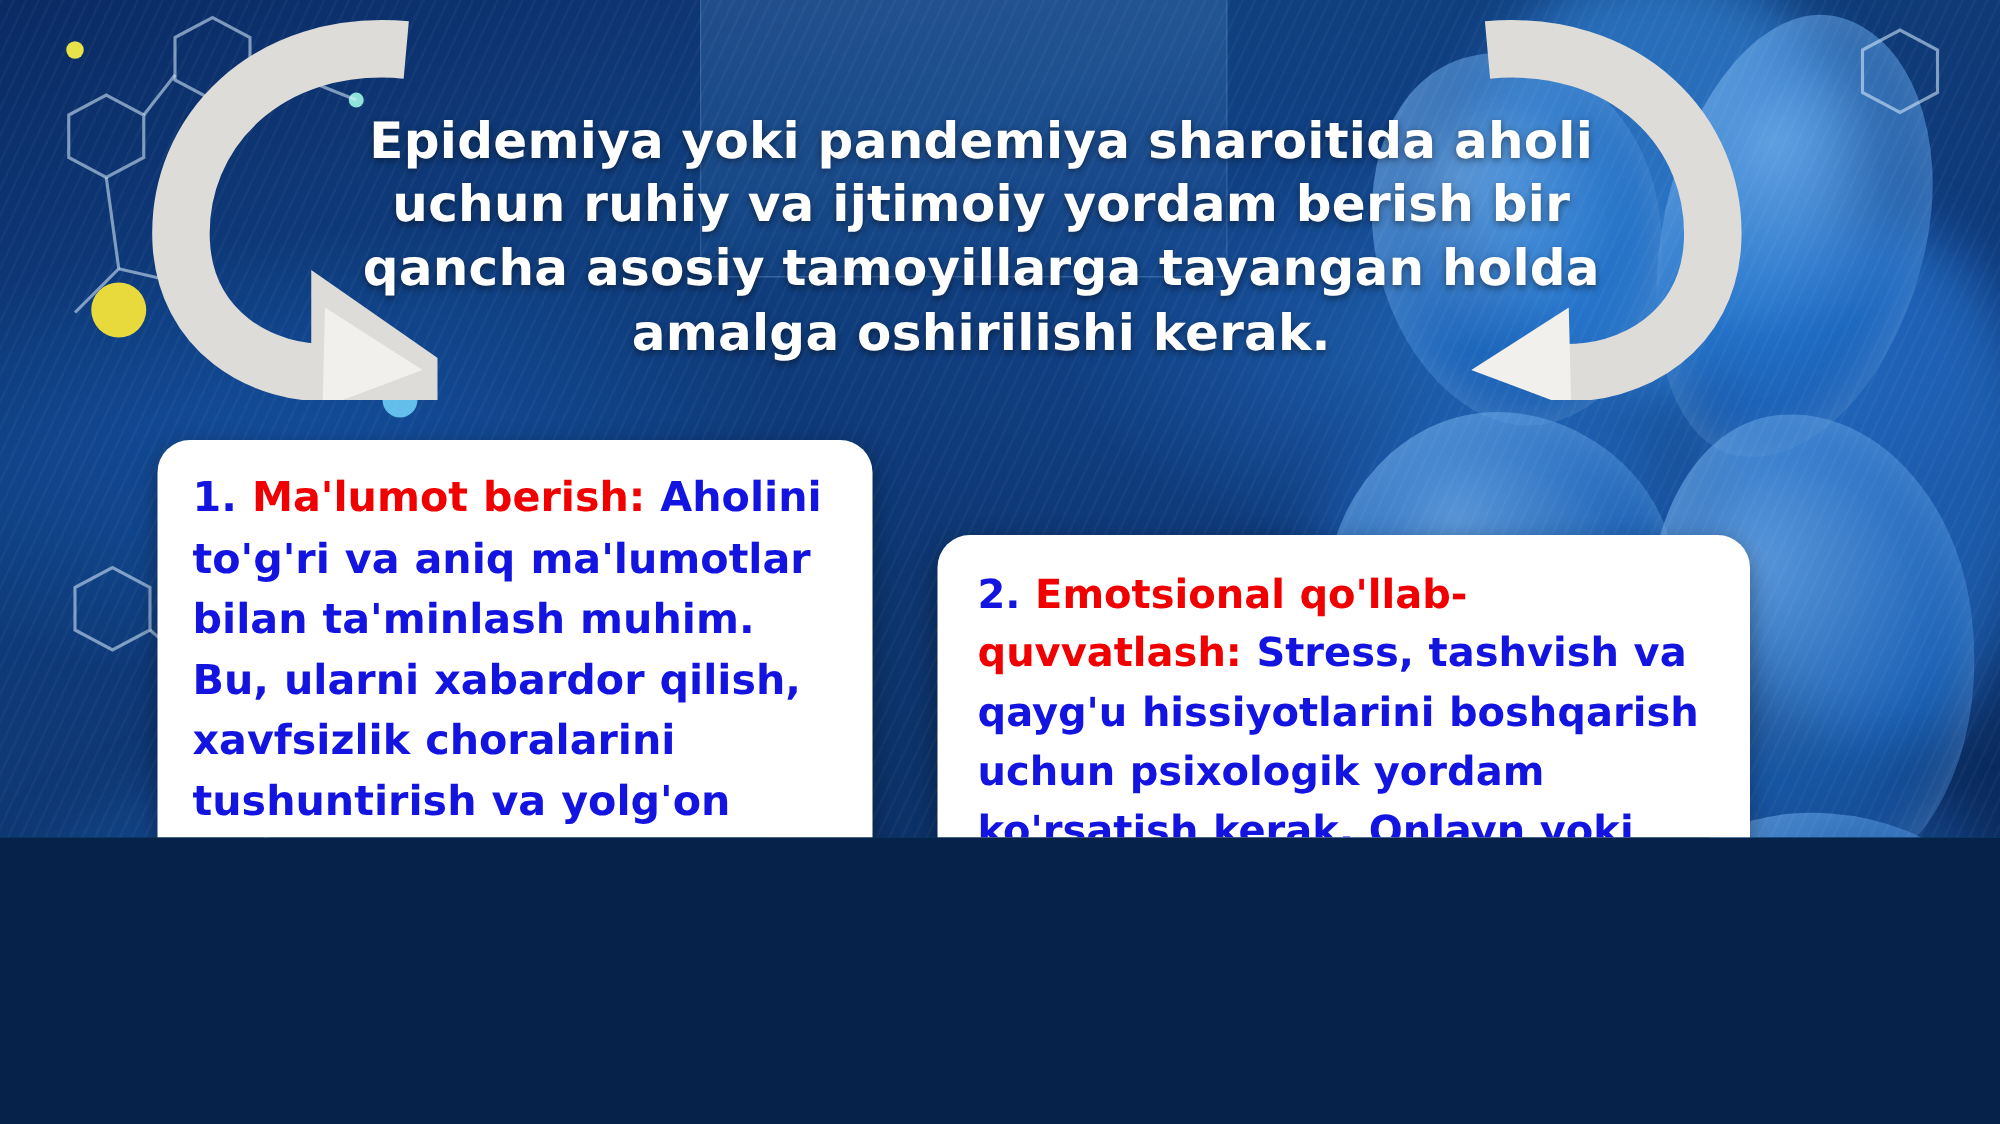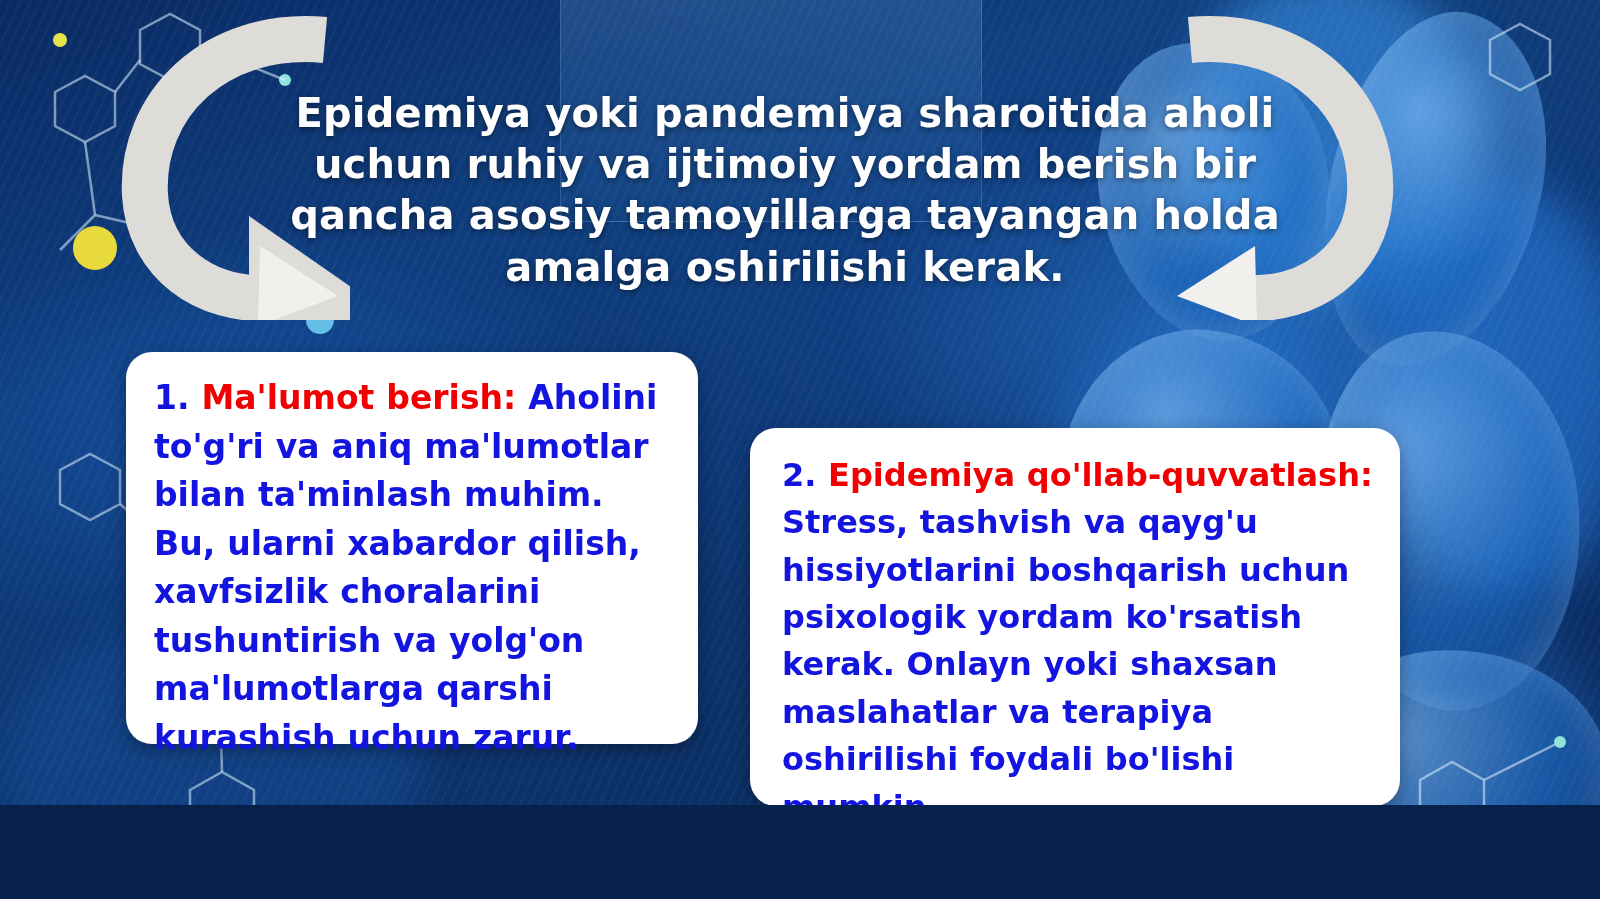--- a/index.html
+++ b/index.html
@@ -6,21 +6,21 @@
     margin: 0;
     padding: 0;
     background: #07224a;
   }
   body {
     font-family: "DejaVu Sans", sans-serif;
   }
   #slide {
     position: relative;
     width: 1600px;
-    height: 805px;
+    height: 670px;
     overflow: hidden;
     background: #0f766e;
   }
 
   
   .bg-base {
     position: absolute;
     inset: 0;
     background:
       radial-gradient(ellipse 55% 60% at 78% 42%, rgba(40,120,210,0.75) 0%, rgba(18,70,150,0.35) 45%, rgba(10,45,110,0.0) 75%),
@@ -188,18 +188,18 @@
     <div class="card-text">
       <span class="num">1.</span>
       <span class="lead">Ma'lumot berish:</span>
       <span>Aholini to'g'ri va aniq ma'lumotlar bilan ta'minlash muhim. Bu, ularni xabardor qilish, xavfsizlik choralarini tushuntirish va yolg'on ma'lumotlarga qarshi kurashish uchun zarur.</span>
     </div>
   </div>
 
   <div class="card card-2">
     <div class="card-text">
       <span class="num">2.</span>
-      <span class="lead">Epidemiya qo'llab-quvvatlash:</span>
+      <span class="lead">Emotsional qo'llab-quvvatlash:</span>
       <span>Stress, tashvish va qayg'u hissiyotlarini boshqarish uchun psixologik yordam ko'rsatish kerak. Onlayn yoki shaxsan maslahatlar va terapiya oshirilishi foydali bo'lishi mumkin.</span>
     </div>
   </div>
 
 </div>
 
 </body></html>

